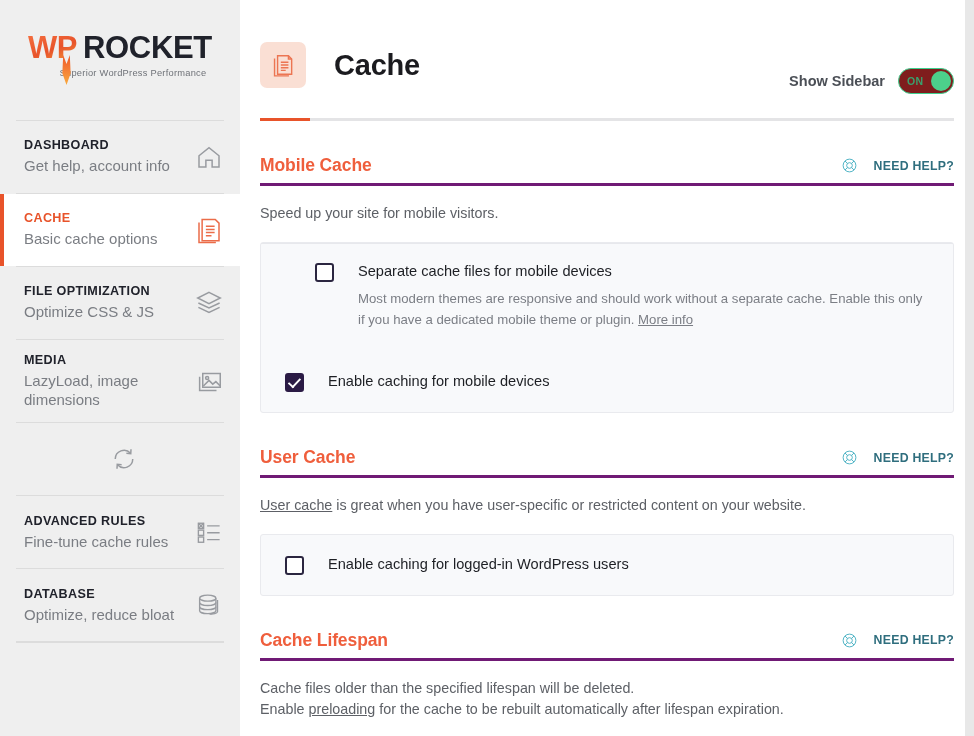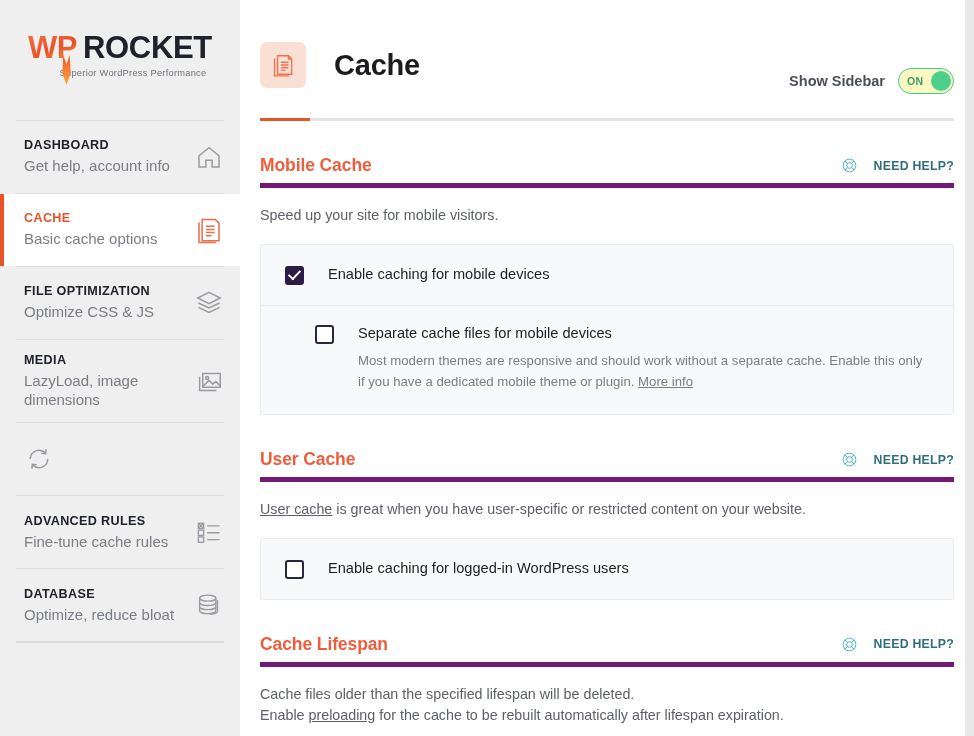--- a/index.html
+++ b/index.html
@@ -50,20 +50,21 @@
     clip-path: polygon(50% 100%, 0% 48%, 12% 62%, 20% 0%, 50% 30%, 80% 0%, 88% 62%, 100% 48%);
   }
   .nav-divider { height: 1px; background: #dcdcdc; margin: 0 16px; }
 
   .nav-item {
     display: flex; align-items: center;
     padding: 13px 16px 13px 20px;
     min-height: 72px;
     border-left: 4px solid transparent;
     cursor: pointer;
+    justify-content: center;
   }
   .nav-item .nav-text { flex: 1; padding-right: 6px; }
   .nav-title {
     font-size: 12.6px; font-weight: bold; color: #20222b;
     letter-spacing: 0.35px; text-transform: uppercase;
   }
   .nav-sub {
     font-size: 15px; color: #7a7d83; margin-top: 4px; line-height: 1.28;
   }
   .nav-item.active {
@@ -95,21 +96,21 @@
     font-size: 29px; font-weight: bold; color: #1b1b1f; letter-spacing: -0.2px;
   }
   .header-right {
     margin-left: auto; display: flex; align-items: center; gap: 13px; margin-top: 32px;
   }
   .sidebar-toggle-label {
     font-size: 14.5px; font-weight: bold; color: #4b4f56;
   }
   .toggle {
     width: 56px; height: 26px; border-radius: 13px;
-    border: 1.5px solid #3ecf8e; background: #fef9c3;
+    border: 1.5px solid #3ecf8e; background: #7f1d1d;
     display: flex; align-items: center; cursor: pointer;
     position: relative;
   }
   .toggle-text {
     font-size: 10.5px; font-weight: bold; color: #3ba06d;
     margin-left: 8px; letter-spacing: .3px;
   }
   .toggle-knob {
     position: absolute; right: 2px; top: 1.5px;
     width: 20px; height: 20px; border-radius: 50%;
@@ -122,21 +123,21 @@
   }
   .tabbar::after {
     content: ""; position: absolute; left: 0; top: 0;
     width: 50px; height: 3px; background: #e8532a;
   }
 
   .section { padding: 0 20px; }
   .section-head {
     display: flex; align-items: flex-end; justify-content: space-between;
     padding-top: 34px; padding-bottom: 7px;
-    border-bottom: 5px solid #701a75;
+    border-bottom: 3px solid #701a75;
   }
   .section-title {
     font-size: 17.5px; font-weight: bold; color: #ef5e3c; letter-spacing: -0.1px;
   }
   .need-help {
     display: flex; align-items: center; gap: 16px; cursor: pointer;
     padding-bottom: 2px;
   }
   .need-help svg { width: 17px; height: 17px; display: block; }
   .need-help-text {
@@ -349,40 +350,40 @@
             <circle cx="12" cy="12" r="9"></circle>
             <circle cx="12" cy="12" r="4"></circle>
             <path d="M5.6 5.6 L9.2 9.2 M18.4 5.6 L14.8 9.2 M5.6 18.4 L9.2 14.8 M18.4 18.4 L14.8 14.8"></path>
           </svg>
           <span class="need-help-text">NEED HELP?</span>
         </span>
       </div>
       <div class="section-desc">Speed up your site for mobile visitors.</div>
 
       <div class="card">
-        <div class="card-row">
-          <span class="cb-wrap">
-            <span class="cb checked"></span>
-          </span>
-          <div class="cb-body">
-            <div class="cb-label">Enable caching for mobile devices</div>
-          </div>
-        </div>
         <div class="card-row sub">
           <span class="cb-wrap">
             <span class="cb"></span>
           </span>
           <div class="cb-body">
             <div class="cb-label">Separate cache files for mobile devices</div>
             <div class="cb-help">
               <span>Most modern themes are responsive and should work without a separate cache. Enable this only if you have a dedicated mobile theme or plugin.</span>
               <a>More info</a>
             </div>
           </div>
         </div>
+        <div class="card-row">
+          <span class="cb-wrap">
+            <span class="cb checked"></span>
+          </span>
+          <div class="cb-body">
+            <div class="cb-label">Enable caching for mobile devices</div>
+          </div>
+        </div>
       </div>
     </div>
 
     <div class="section">
       <div class="section-head">
         <span class="section-title">User Cache</span>
         <span class="need-help">
           <svg viewBox="0 0 24 24" fill="none" stroke="#4fb3c4" stroke-width="1.4">
             <circle cx="12" cy="12" r="9"></circle>
             <circle cx="12" cy="12" r="4"></circle>

